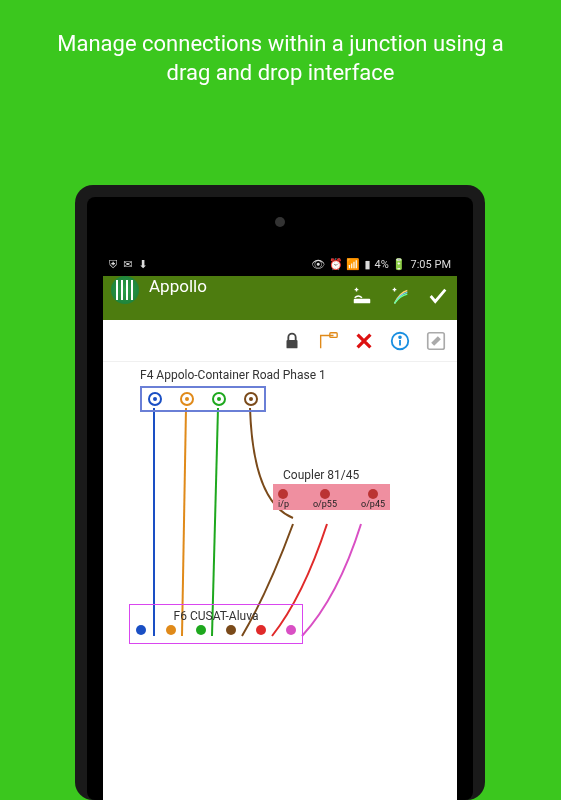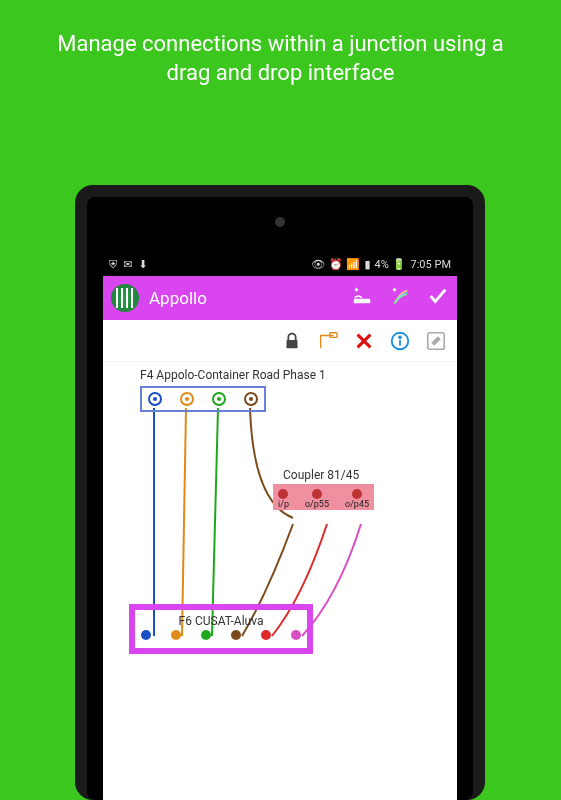--- a/index.html
+++ b/index.html
@@ -6,38 +6,38 @@
 body{width:561px;height:800px;background:#3BC71E;font-family:-apple-system,Roboto,Arial,sans-serif;overflow:hidden;position:relative}
 .tagline{color:#fff;font-size:22px;font-weight:400;text-align:center;padding:30px 40px 25px;line-height:1.3}
 .tablet{position:absolute;left:75px;top:185px;width:410px;height:615px;background:#1a1a1a;border-radius:18px;padding:12px 12px 0}
 .tablet-inner{background:#000;border-radius:8px;height:100%;position:relative}
 .camera{position:absolute;top:20px;left:50%;transform:translateX(-50%);width:10px;height:10px;background:#333;border-radius:50%}
 .screen{position:absolute;top:55px;left:16px;right:16px;bottom:0;background:#fff;overflow:hidden}
 .statusbar{height:24px;background:#000;color:#dcdcdc;display:flex;align-items:center;justify-content:space-between;padding:0 6px;font-size:11px}
 .sb-left{display:flex;gap:6px;align-items:center}
 .sb-right{display:flex;gap:4px;align-items:center}
 .sb-right span{font-size:11px}
-.appbar{height:44px;background:#d946ef;color:#fff;display:flex;align-items:center;padding:0 8px;gap:10px}
+.appbar{height:44px;background:#4d7c0f;color:#fff;display:flex;padding:0 8px;gap:10px}
 .logo{width:28px;height:28px;background:radial-gradient(circle,#2a9d4a 0%,#1b7a35 100%);border-radius:50%;position:relative;flex-shrink:0}
 .logo::before{content:"";position:absolute;left:5px;top:4px;right:5px;bottom:4px;background:repeating-linear-gradient(90deg,#fff 0 1.5px,transparent 1.5px 5px)}
 .apptitle{font-size:17px;flex:1}
 .ab-actions{display:flex;gap:16px;align-items:center}
 .ab-actions svg{width:22px;height:22px}
 .toolbar{height:42px;display:flex;align-items:center;justify-content:flex-end;gap:14px;padding:0 10px;border-bottom:1px solid #f0f0f0}
 .toolbar .tool{width:22px;height:22px;display:flex;align-items:center;justify-content:center}
 .canvas{position:relative;padding:6px 8px}
 .box-label{font-size:12px;color:#333}
 .node{width:14px;height:14px;border-radius:50%;border:2px solid;position:relative}
 .node::after{content:"";position:absolute;inset:3px;border-radius:50%;background:currentColor}
 .top-box{position:absolute;top:24px;left:37px;border:2px solid #6a7fd6;padding:4px 6px;display:flex;gap:18px}
 .mid-box{position:absolute;top:122px;left:170px;background:#ef8fa0;padding:3px 5px 1px}
-.mid-row{display:flex;gap:16px;margin-top:2px}
+.mid-row{display:flex;gap:24px;margin-top:2px}
 .mid-row .mn{display:flex;flex-direction:column;align-items:center;font-size:9px;color:#222}
 .mid-row .dot{width:10px;height:10px;border-radius:50%;background:#b33}
-.bot-box{position:absolute;top:242px;left:26px;border:6px solid #d946ef;padding:4px 6px 8px}
+.bot-box{position:absolute;top:242px;left:26px;border:1px solid #d946ef;padding:4px 6px 8px}
 .bot-row{display:flex;gap:20px;margin-top:2px}
 .bdot{width:10px;height:10px;border-radius:50%}
 svg.wires{position:absolute;top:0;left:0;width:100%;height:400px;pointer-events:none}
 </style>
 </head>
 <body>
 
 <div class="tagline">Manage connections within a junction using a drag and drop interface</div>
 
 <div class="tablet">

